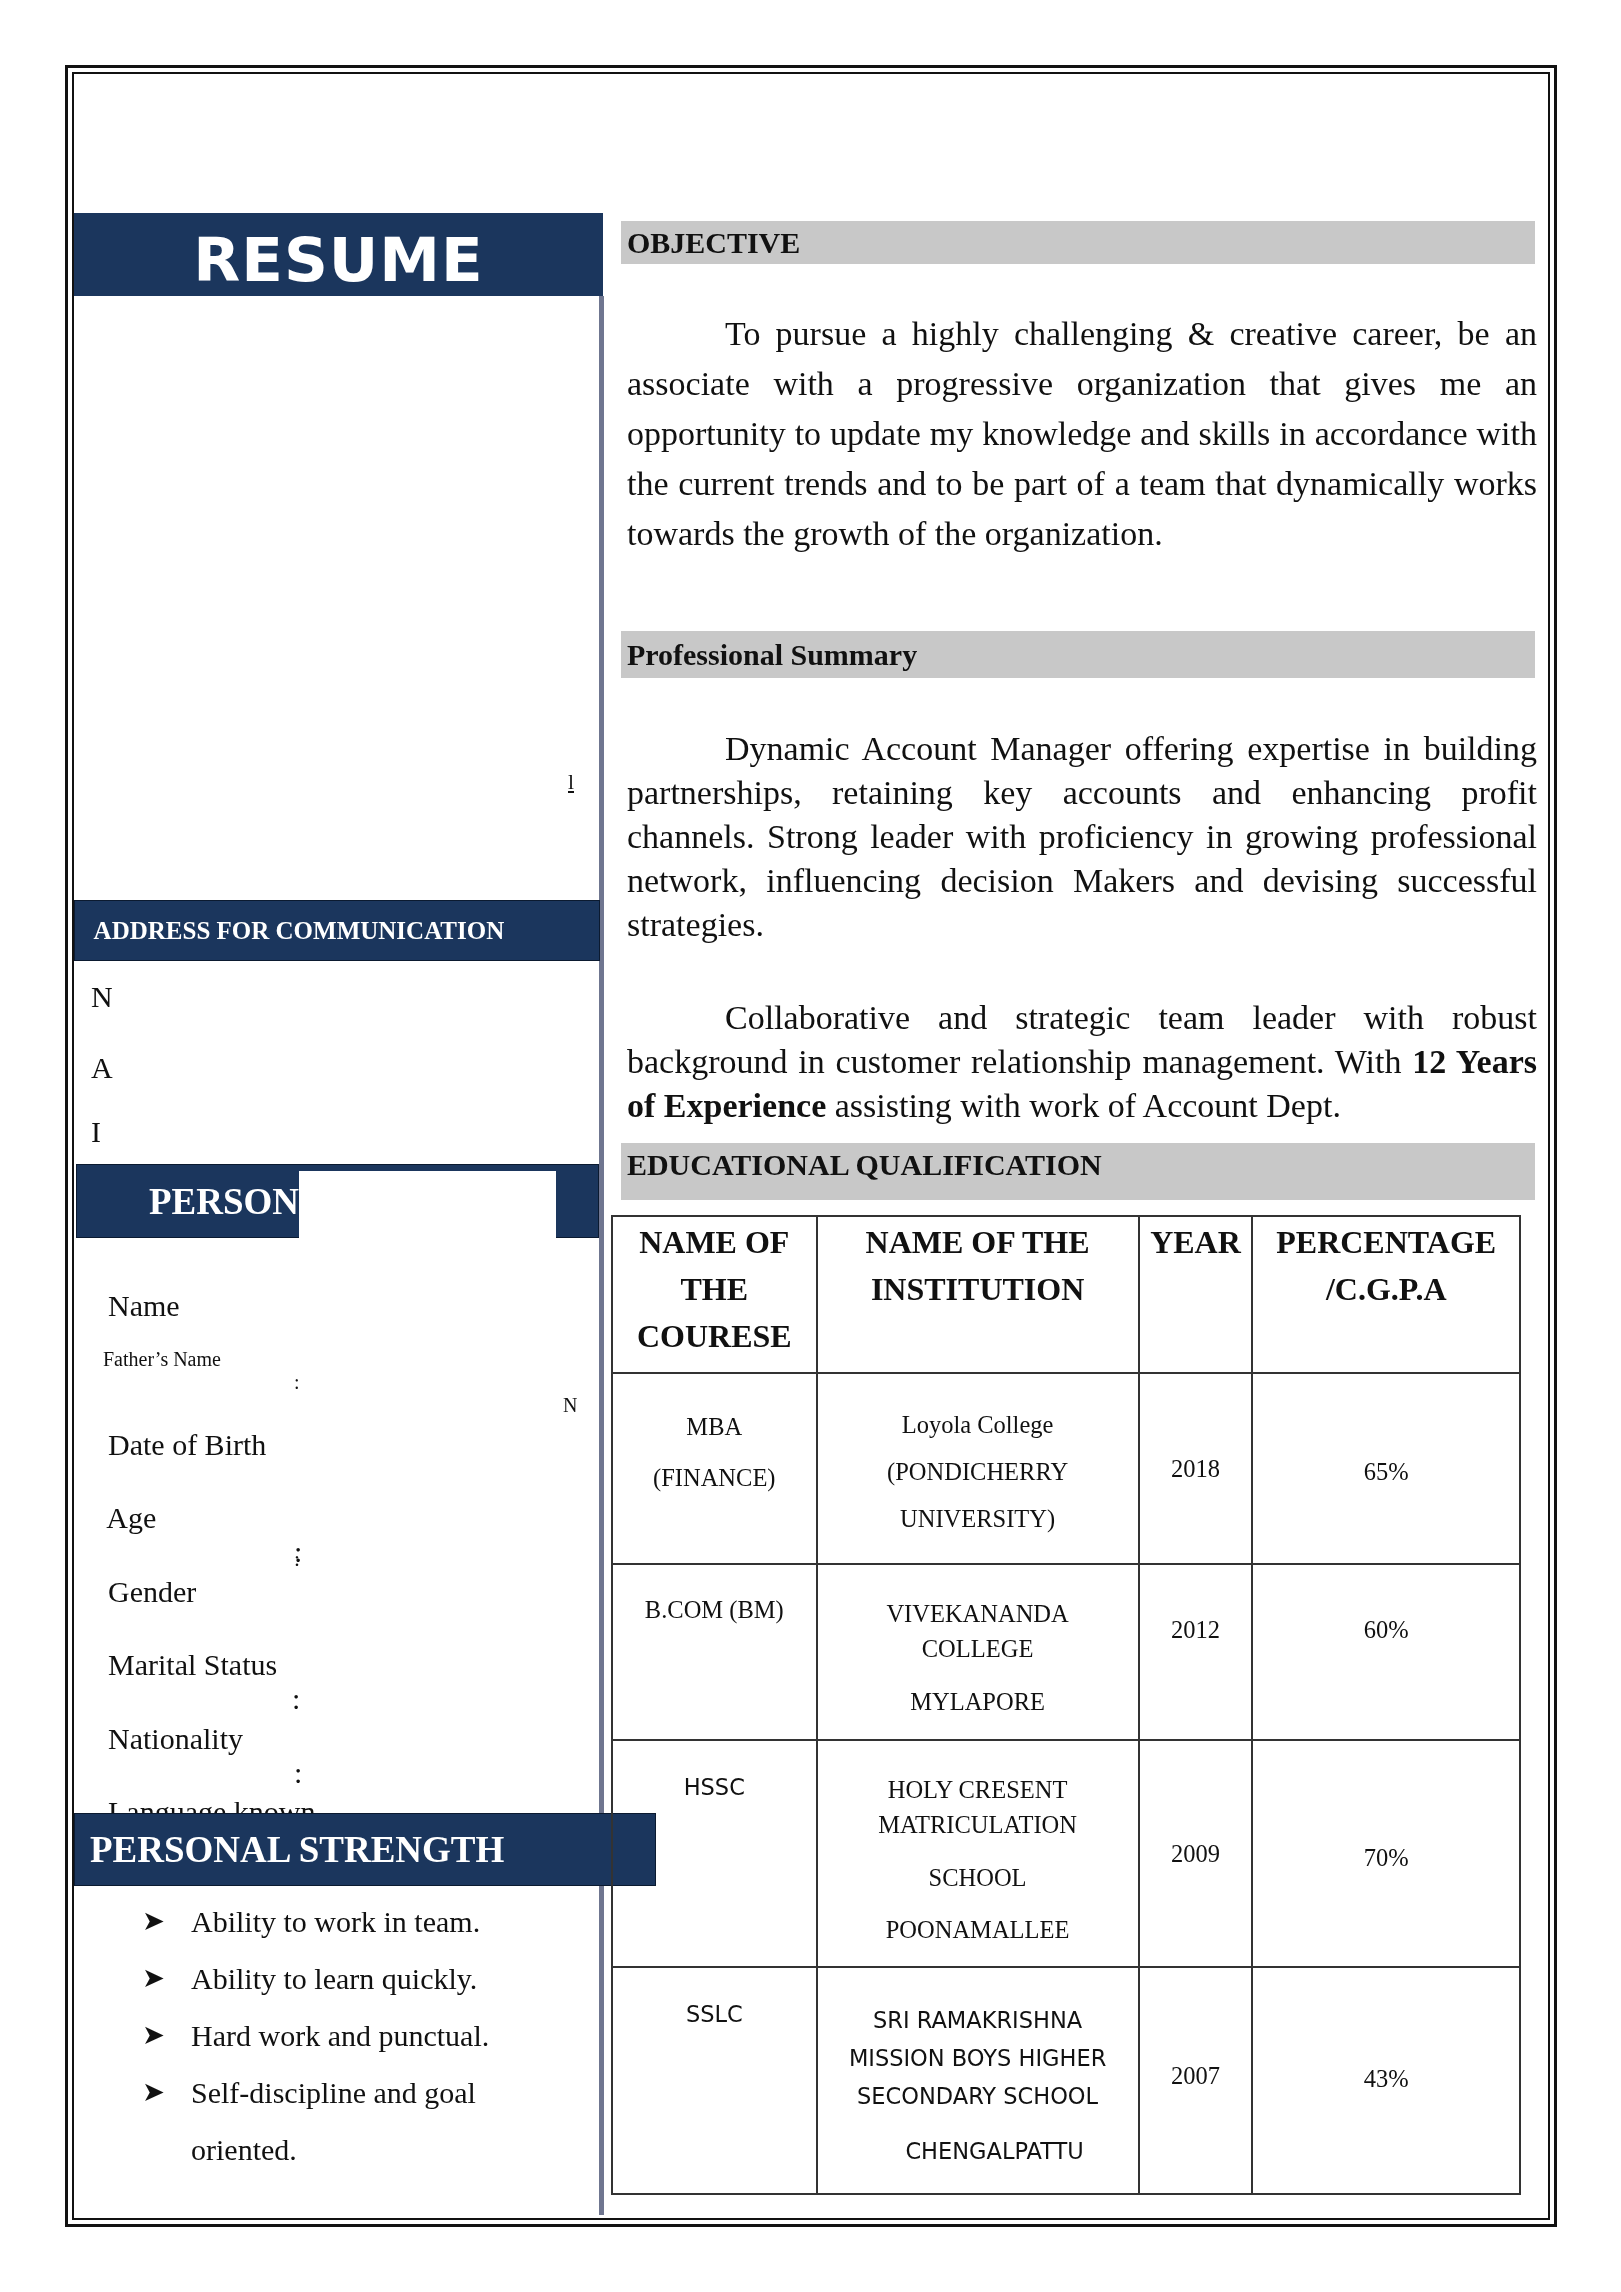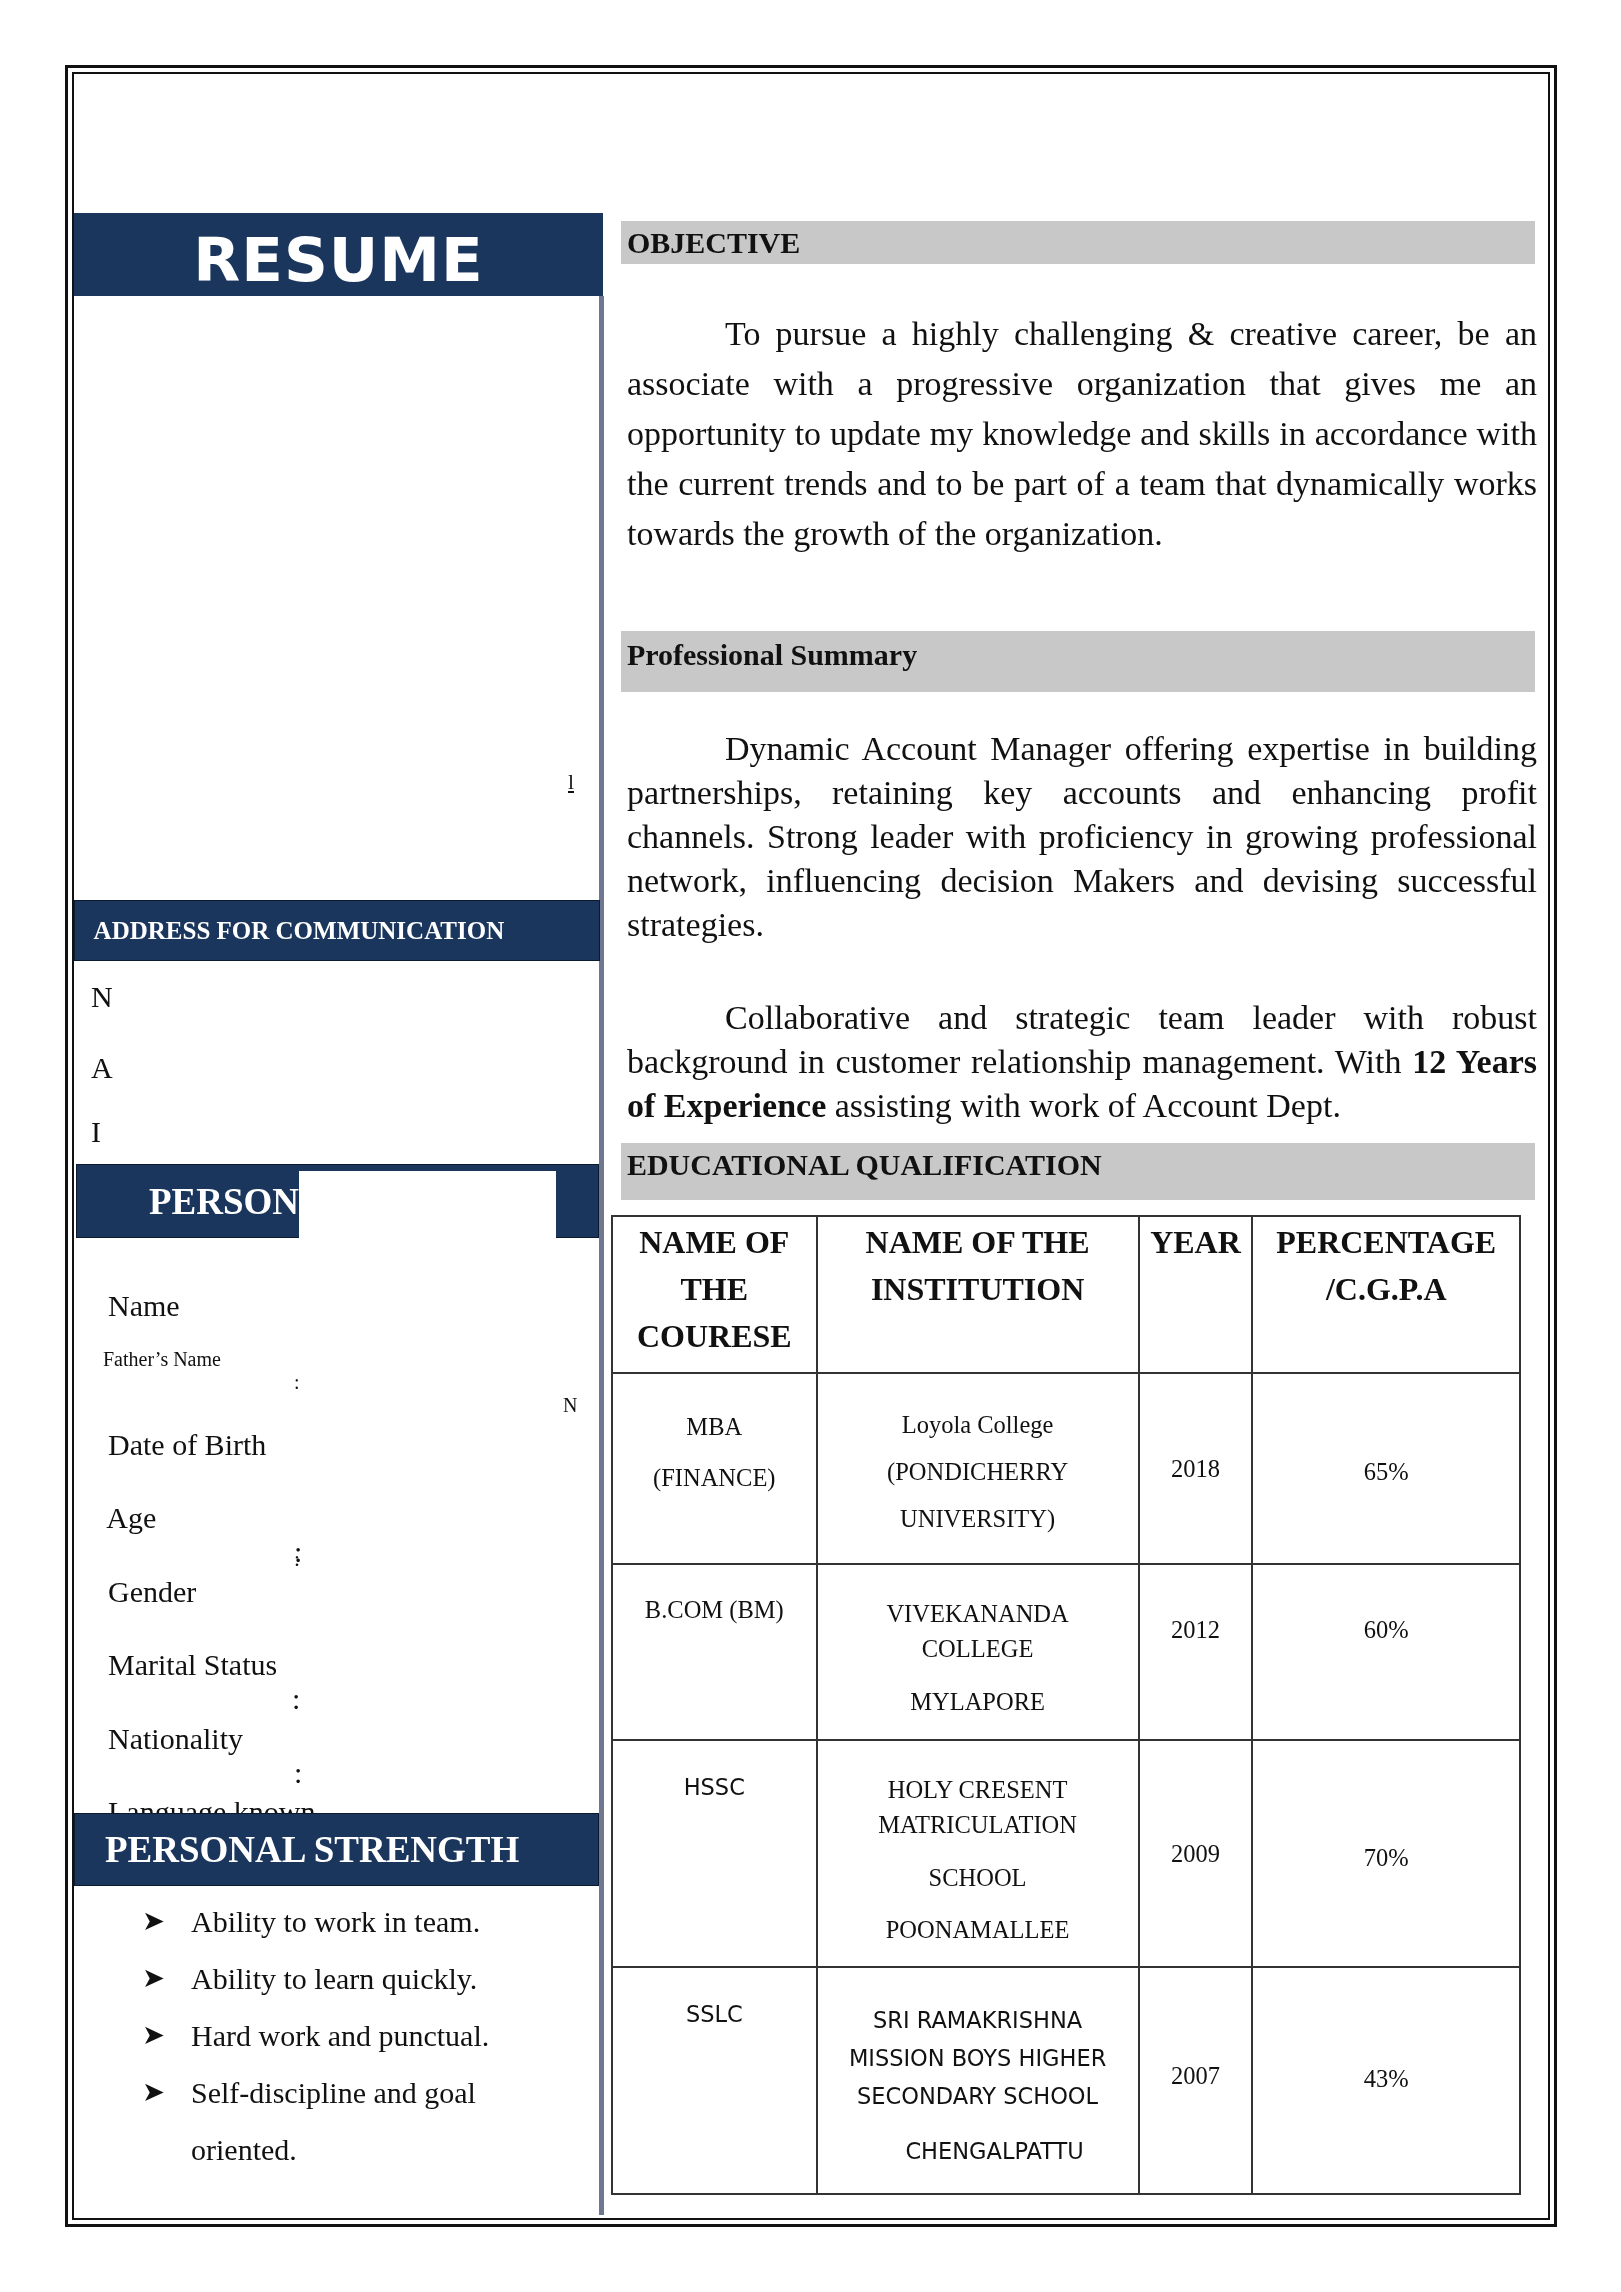--- a/index.html
+++ b/index.html
@@ -32,23 +32,23 @@
 
   .pd-header { position: absolute; left: 76px; top: 1164px; width: 523px; height: 74px;
                border: 1px solid #0b1a30; box-sizing: border-box;
                display: flex; align-items: center; padding-left: 72px;
                font-size: 37px; font-weight: bold; }
   .redact { position: absolute; background: #fff; }
 
   .pd-row { position: absolute; left: 93px; font-size: 30px; white-space: pre; }
   .pd-row .colon { position: absolute; left: 201px; }
 
-  .ps-header { position: absolute; left: 74px; top: 1813px; width: 525px; height: 73px;
+  .ps-header { position: absolute; left: 74px; top: 1813px; width: 582px; height: 73px;
                border: 1px solid #0b1a30; box-sizing: border-box;
-               display: flex; align-items: center; padding-left: 30px;
+               display: flex; align-items: center; padding-left: 15px;
                font-size: 37px; font-weight: bold; }
 
   .strength { position: absolute; left: 142px; font-size: 30px; }
   .strength .arrow { position: absolute; left: 0; top: 0; font-size: 27.4px; }
   .strength .txt { position: absolute; left: 49px; white-space: nowrap; }
 
   
   .sec-bar { position: absolute; left: 621px; width: 914px; background: #c8c8c8;
              font-weight: bold; font-size: 30px; padding-left: 5.9px; box-sizing: border-box; }
   .para { position: absolute; left: 627px; width: 910px; font-size: 34px; line-height: 50px;
@@ -134,21 +134,21 @@
   <span class="arrow">➤</span>
   <span class="txt">Self-discipline and goal</span>
 </div>
 <div class="strength" style="top:2133px;">
   <span class="txt">oriented.</span>
 </div>
 
 <div class="sec-bar" style="top:221px; height:43px; line-height:43px;">OBJECTIVE</div>
 <div class="para" style="top:309px;"><span class="indent"></span><span>To pursue a highly challenging &amp; creative career, be an associate with a progressive organization that gives me an opportunity to update my knowledge and skills in accordance with the current trends and to be part of a team that dynamically works towards the growth of the organization.</span></div>
 
-<div class="sec-bar" style="top:631px; height:61px; line-height:47px;">Professional Summary</div>
+<div class="sec-bar" style="top:631px; height:47px; line-height:47px;">Professional Summary</div>
 <div class="para para2" style="top:727px;"><span class="indent"></span><span>Dynamic Account Manager offering expertise in building partnerships, retaining key accounts and enhancing profit channels. Strong leader with proficiency in growing professional network, influencing decision Makers and devising successful strategies.</span></div>
 <div class="para para2" style="top:996px;"><span class="indent"></span><span>Collaborative and strategic team leader with robust background in customer relationship management. With </span><b>12 Years of Experience</b><span> assisting with work of Account Dept.</span></div>
 
 <div class="sec-bar" style="top:1143px; height:57px; line-height:43px;">EDUCATIONAL QUALIFICATION</div>
 
 <table class="edu">
   <colgroup>
     <col style="width:205px">
       <col style="width:323px">
       <col style="width:114px">

